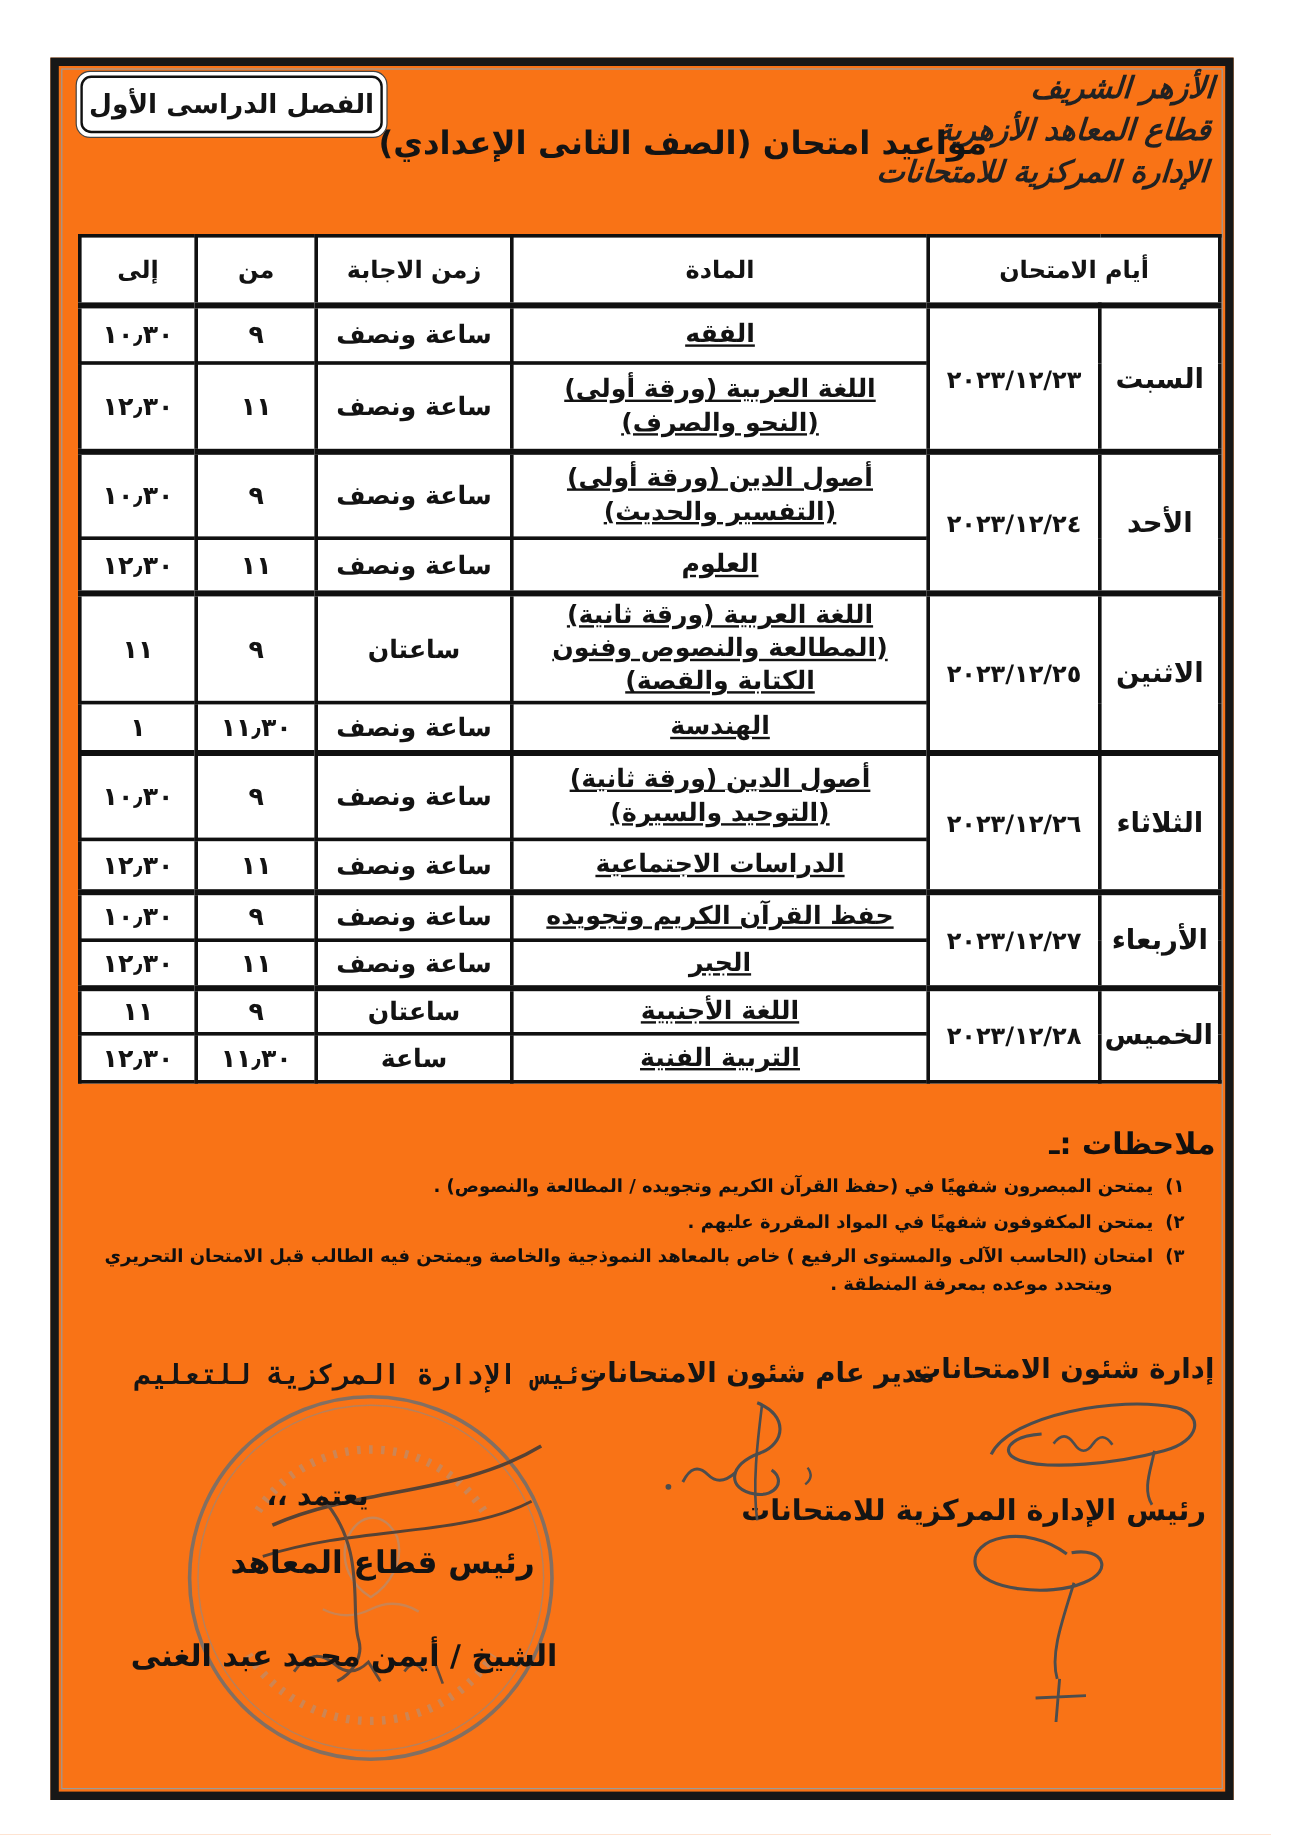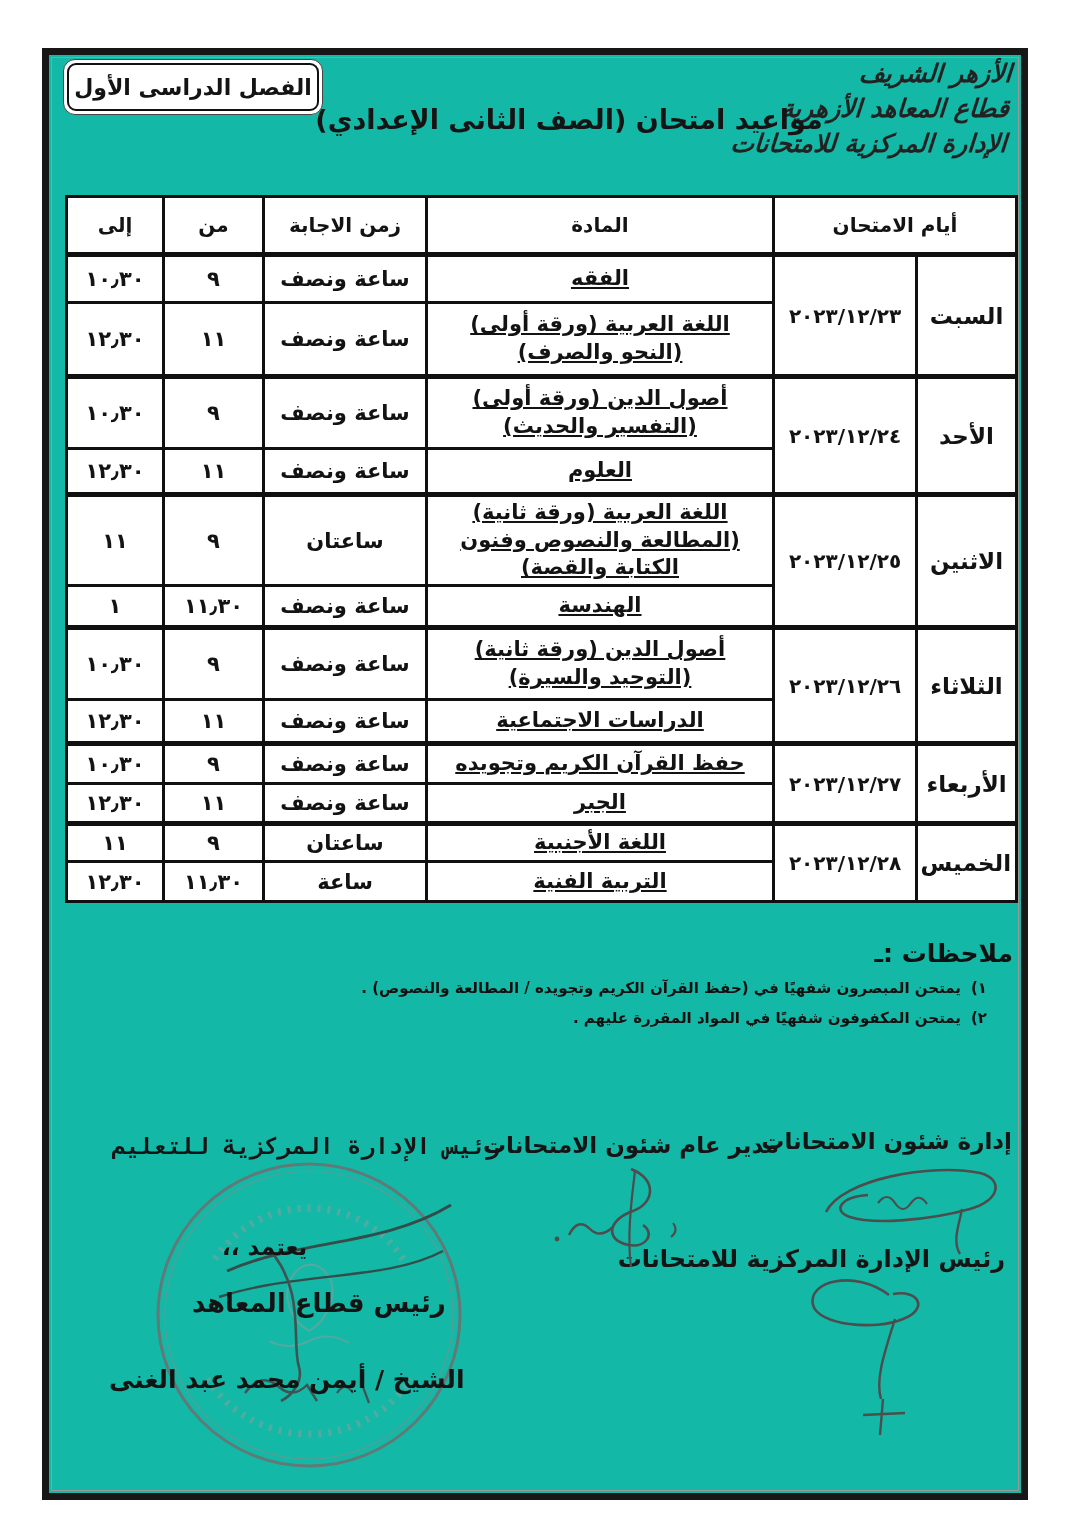--- a/index.html
+++ b/index.html
@@ -3,21 +3,21 @@
 <meta charset="utf-8">
 <style>
   html,body{margin:0;padding:0;}
   body{
     width:1080px;height:1529px;position:relative;overflow:hidden;
     background:#ffffff;color:#141414;
     font-family:"DejaVu Sans", sans-serif;direction:rtl;
   }
   .frame{
     position:absolute;left:42px;top:48px;width:986px;height:1452px;
-    border:7px solid #171717;box-sizing:border-box;background:#14b8a6;
+    border:7px solid #171717;box-sizing:border-box;background:#f97316;
   }
   .frame-line{position:absolute;inset:2px;border:1px solid #9a9a9a;pointer-events:none;}
 
   
   .semester-outer{
     position:absolute;left:14px;top:4px;width:260px;height:56px;
     border:1px solid #444;border-radius:12px;box-sizing:border-box;padding:3px;background:#fff;z-index:3;
   }
   .semester-inner{
     width:100%;height:100%;border:2.5px solid #101010;border-radius:9px;box-sizing:border-box;
@@ -227,20 +227,24 @@
   <div class="notes">
     <div class="notes-heading">ملاحظات :ـ</div>
     <div class="note-item">
       <span class="note-num">١)</span><span>يمتحن المبصرون شفهيًا في (حفظ القرآن الكريم وتجويده / المطالعة والنصوص) .</span>
       <div class="note-cont"></div>
     </div>
     <div class="note-item">
       <span class="note-num">٢)</span><span>يمتحن المكفوفون شفهيًا في المواد المقررة عليهم .</span>
       <div class="note-cont"></div>
     </div>
+    <div class="note-item">
+      <span class="note-num">٣)</span><span>امتحان (الحاسب الآلى والمستوى الرفيع ) خاص بالمعاهد النموذجية والخاصة ويمتحن فيه الطالب قبل الامتحان التحريري</span>
+      <div class="note-cont">ويتحدد موعده بمعرفة المنطقة .</div>
+    </div>
   </div>
 
   <div class="sig-title" style="right:9px;top:1073px;">إدارة شئون الامتحانات</div>
   <div class="sig-title" style="left:434px;top:1077px;">مدير عام شئون الامتحانات</div>
   <div class="sig-title" style="left:63px;top:1078px;font-family:Liberation Mono, monospace;">رئيس الإدارة المركزية للتعليم</div>
   <div class="sig-title" style="left:616px;top:1190px;width:340px;text-align:center;font-size:24px;">رئيس الإدارة المركزية للامتحانات</div>
 
   <svg class="sig-svg" style="right:14px;top:1102px;" width="195" height="100" viewBox="0 0 195 100">
     <path d="M14,55 C30,22 120,6 168,16 C192,22 188,44 158,52 C118,63 62,68 38,60 C20,54 28,40 56,38" stroke="#4d4d4d" stroke-width="2.6" fill="none"></path>
     <path d="M66,46 q9,-12 17,0 q8,12 16,0 q8,-11 16,1" stroke="#4d4d4d" stroke-width="2.2" fill="none"></path>

